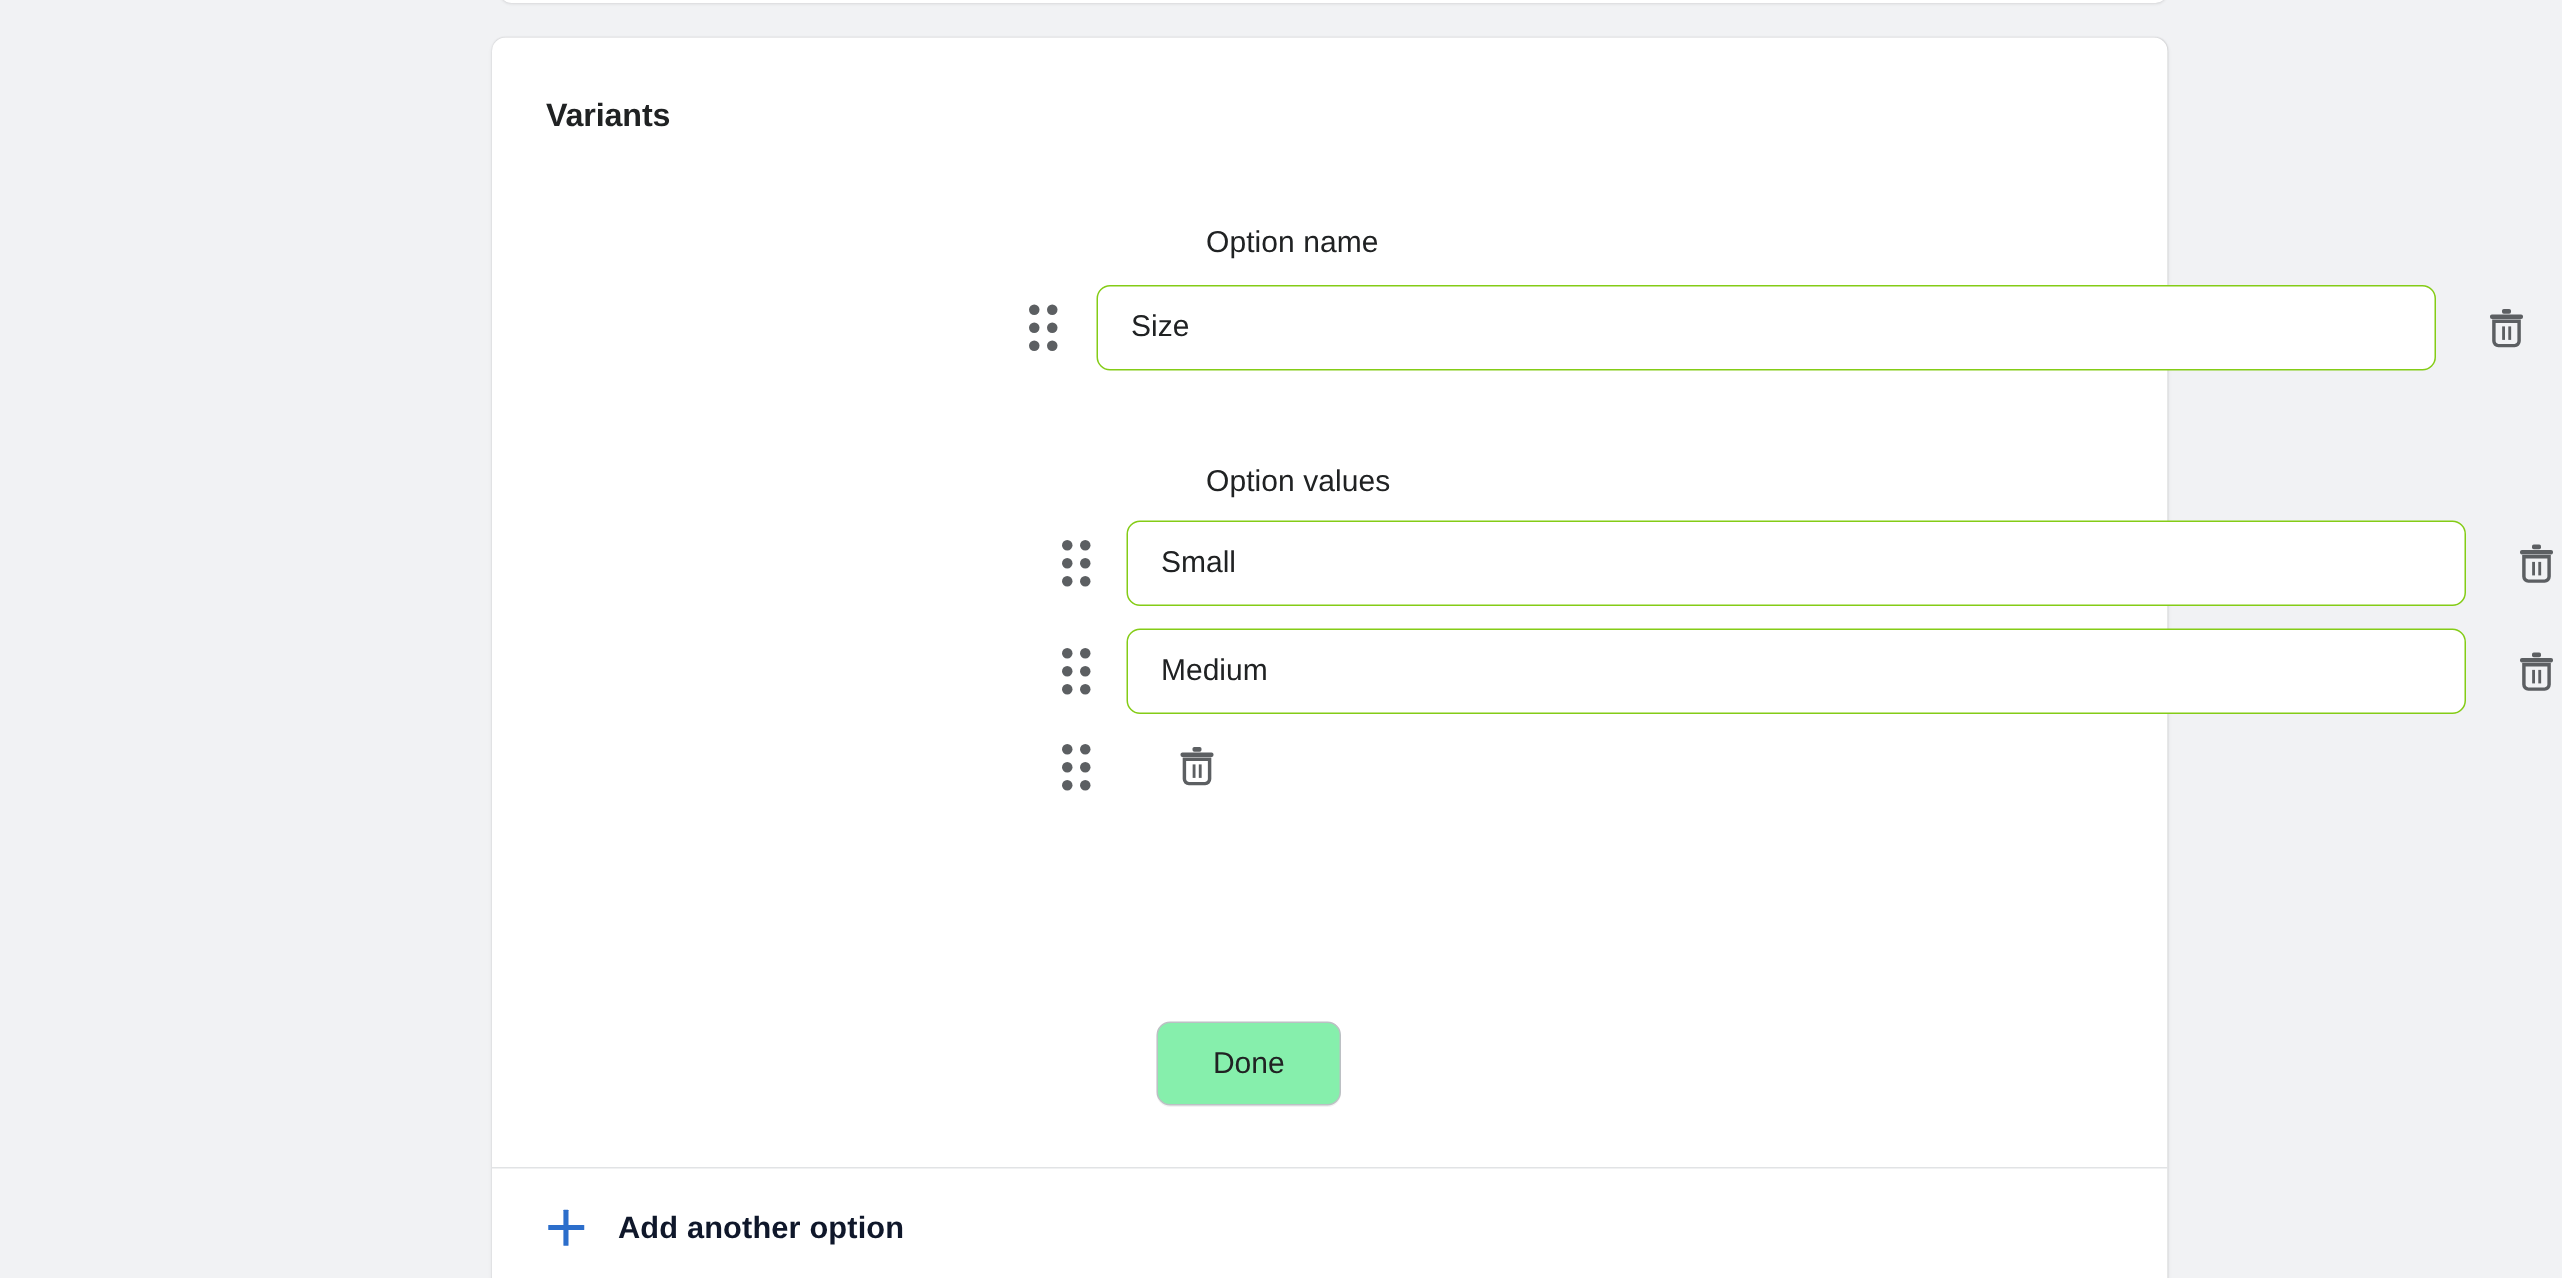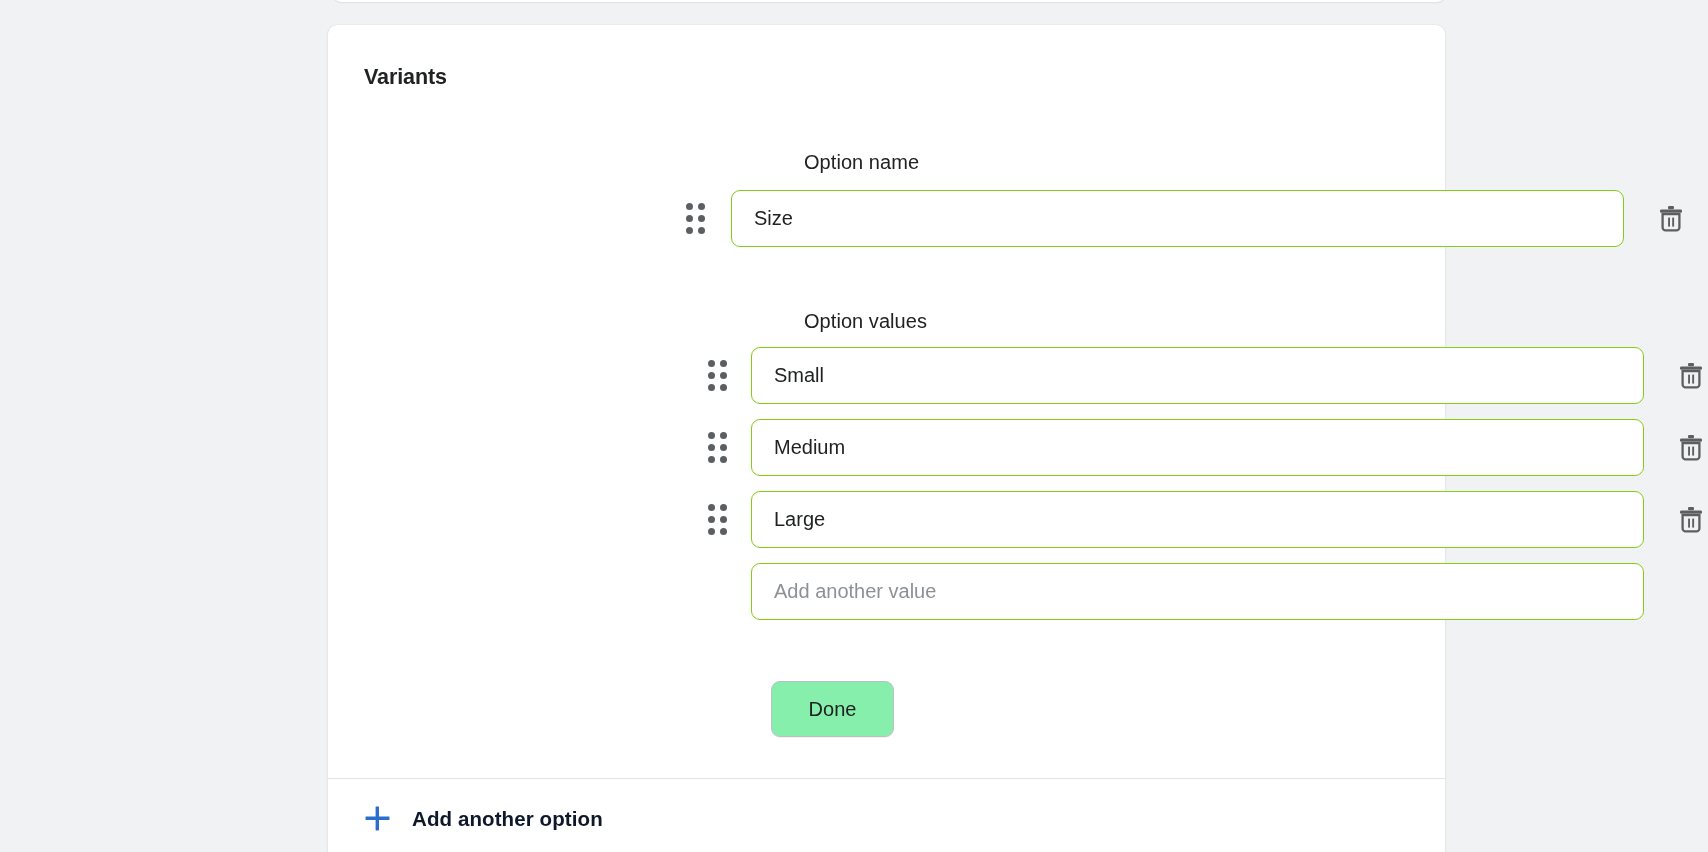--- a/index.html
+++ b/index.html
@@ -253,35 +253,33 @@
 
     <div class="opt-row" style="left:377px; top:358px; width:1040px;">
       <div class="drag-handle" style="margin-right:22px;">
         <i></i>
           <i></i>
         <i></i>
           <i></i>
         <i></i>
           <i></i>
       </div>
-      <input class="text-input" style="width: 893px;" type="text" value="Large">
       <button class="trash-btn" style="margin-left:27px;">
         <svg width="26" height="28" viewBox="0 0 26 28">
           <rect x="10" y="1" width="6" height="3.2" rx="1.2" fill="#5c5f62"></rect>
           <rect x="2" y="4.6" width="22" height="3.1" rx="1.3" fill="#5c5f62"></rect>
           <path d="M4.6 9.2 h16.8 v13.2 a3 3 0 0 1 -3 3 h-10.8 a3 3 0 0 1 -3 -3 z" fill="none" stroke="#5c5f62" stroke-width="2.3"></path>
           <rect x="10.1" y="12.6" width="1.9" height="9" fill="#5c5f62"></rect>
           <rect x="14.2" y="12.6" width="1.9" height="9" fill="#5c5f62"></rect>
         </svg>
       </button>
     </div>
 
     <div class="opt-row" style="left:377px; top:430px; width:1040px;">
       <div class="handle-spacer" style="margin-right:22px;"></div>
-      <input class="text-input" style="width: 893px;" type="text" value="" placeholder="Add another value">
     </div>
 
     <button class="done-btn" style="left:443px; top:548px;">Done</button>
 
   </div>
 
   <div class="card-divider"></div>
 
   <div class="add-option-row">
     <svg class="plus-icon" width="27" height="27" viewBox="0 0 27 27">

